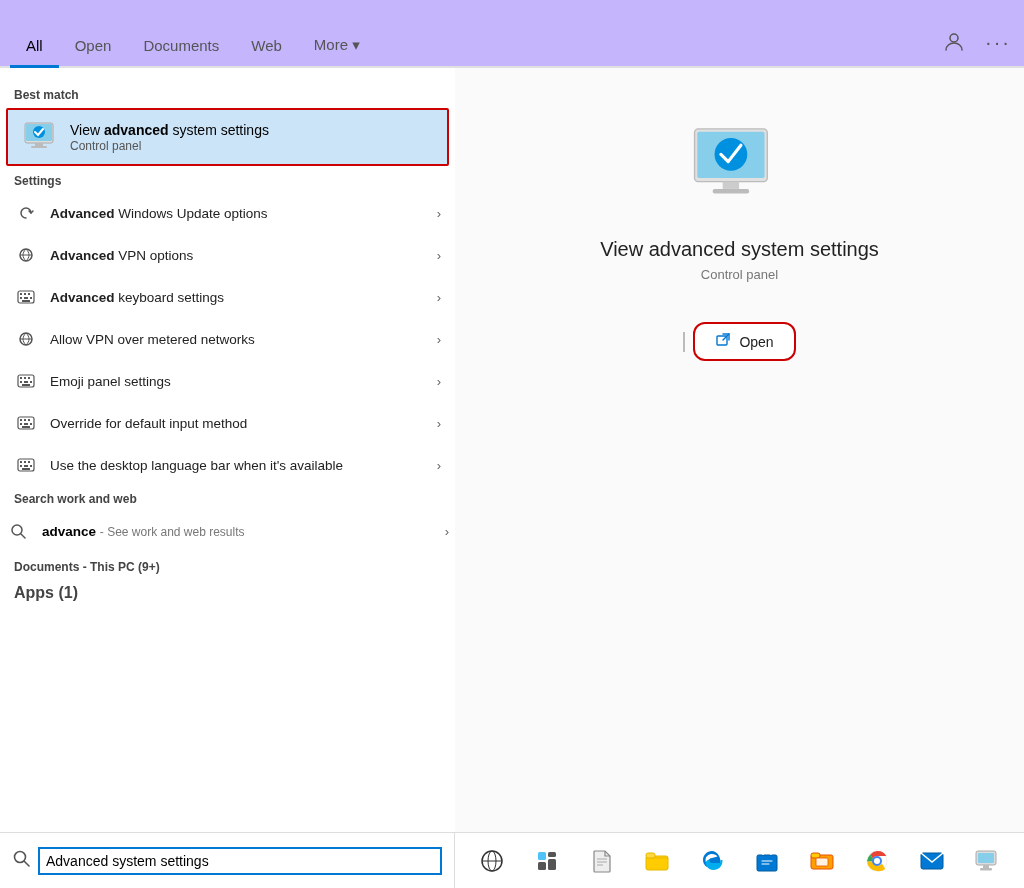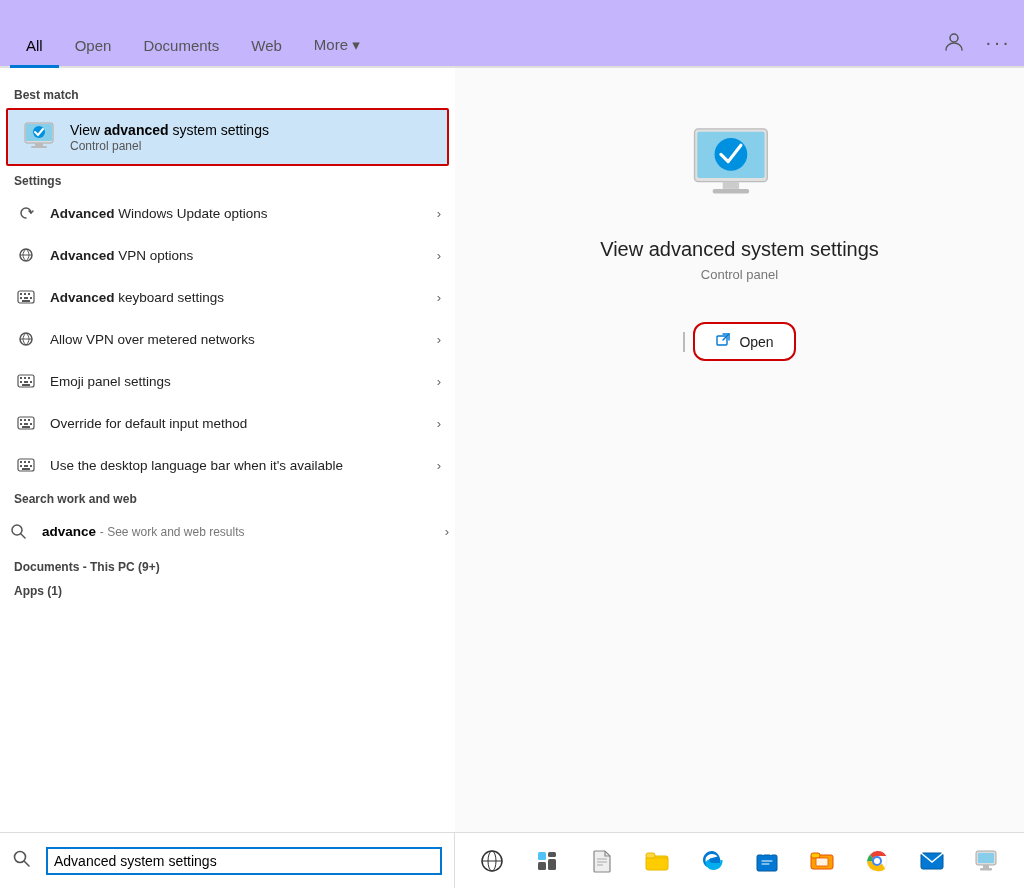--- a/index.html
+++ b/index.html
@@ -162,21 +162,21 @@
     }
     .search-web-item .sw-text {
       flex: 1;
       font-size: 13.5px;
     }
     .search-web-item .sw-text .q { font-weight: 600; }
     .search-web-item .sw-text .sub { color: #777; font-size: 12px; }
     .search-web-item .chevron { font-size: 13px; color: #666; }
 
     .docs-label { font-size: 12px; font-weight: 600; color: #444; padding: 8px 14px 2px; }
-    .apps-label { font-size: 12px; font-weight: 600; color: #444; padding: 8px 14px 2px; }
+    .apps-label { font-size: 16px; font-weight: 600; color: #444; padding: 8px 14px 2px; }
 
     
     .right-panel {
       flex: 1;
       background: #fafafa;
       display: flex;
       flex-direction: column;
       align-items: center;
       justify-content: flex-start;
       padding-top: 50px;
@@ -241,21 +241,20 @@
       color: #555;
       flex-shrink: 0;
     }
     .search-input-task {
       flex: 1;
       font-size: 14px;
       border: 2px solid #0078d4;
       padding: 4px 6px;
       outline: none;
       color: #000;
-      margin-left: 8px;
     }
 
     
     .taskbar-right {
       flex: 1;
       display: flex;
       align-items: center;
       justify-content: space-around;
       padding: 0 10px;
     }

